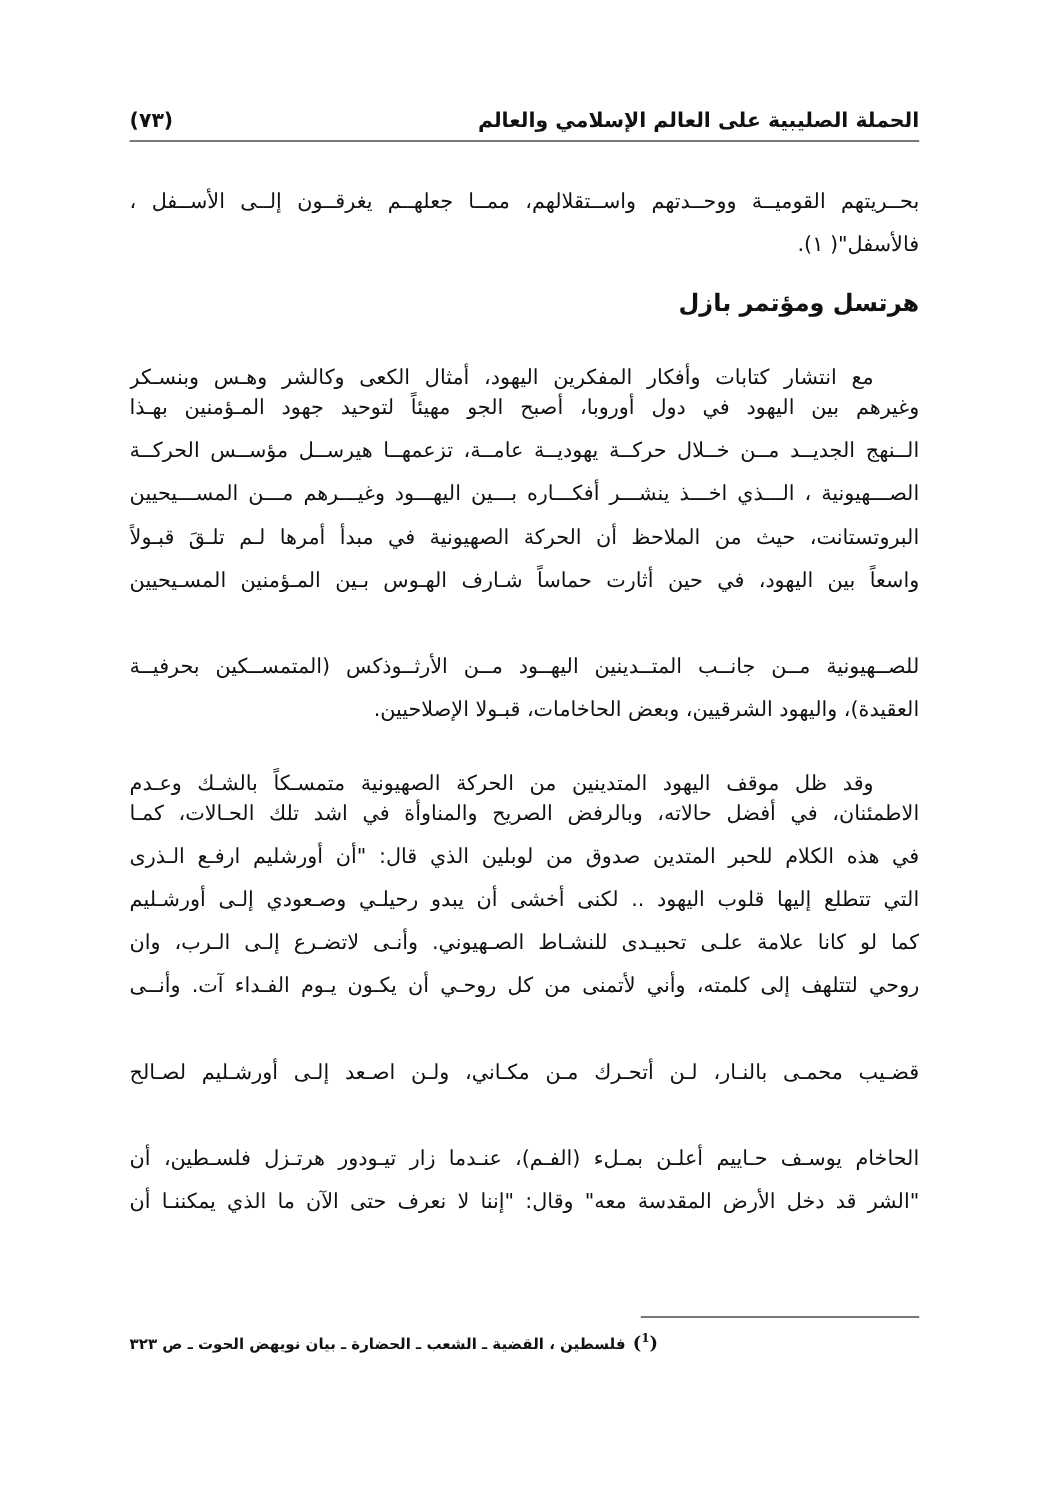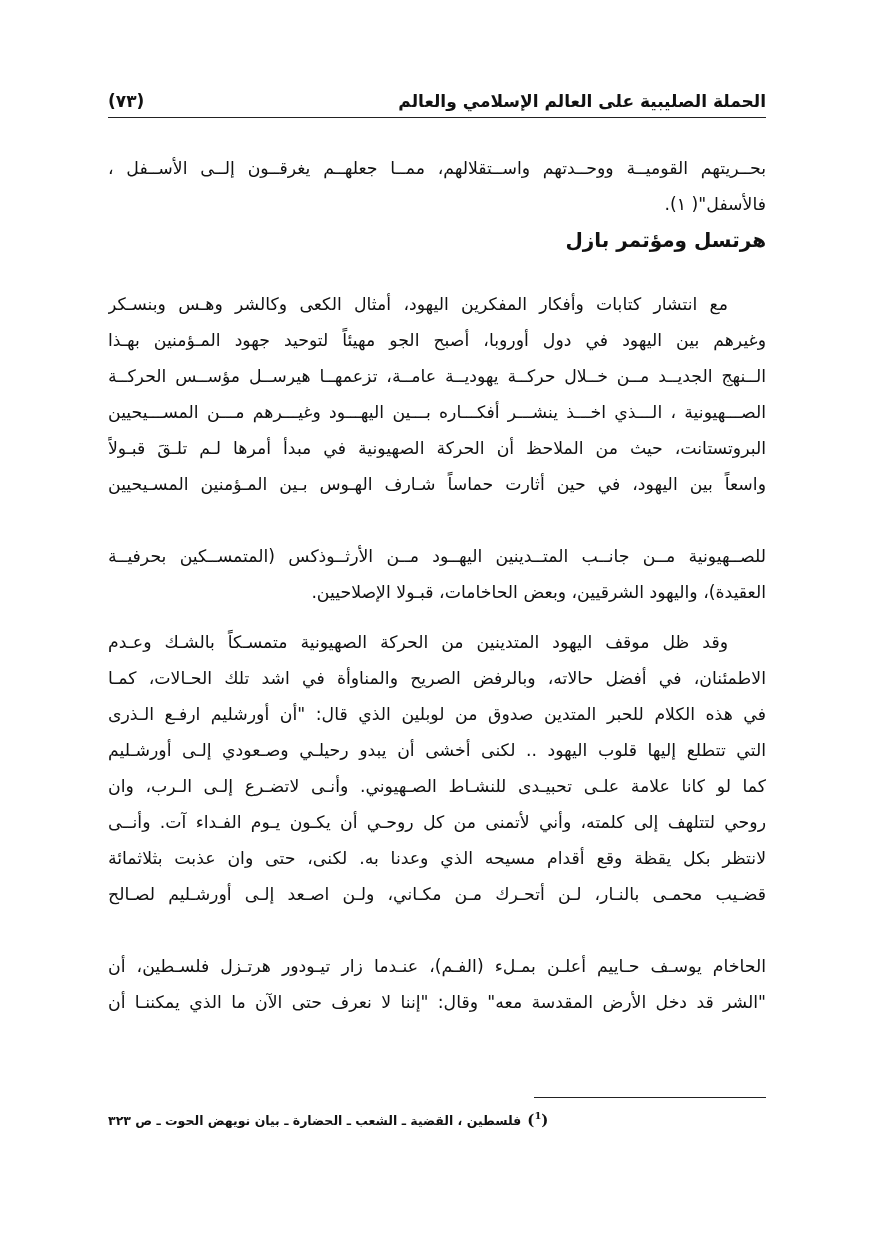--- a/index.html
+++ b/index.html
@@ -54,26 +54,27 @@
       text-align: justify;
       text-align-last: justify;
       white-space: nowrap;
       overflow: hidden;
     }
     .line.last {
       text-align-last: right;
     }
     .line.indent {
       padding-right: 38px;
+      margin-top: 11px;
     }
     .section-heading {
       position: absolute;
       left: 0;
       right: 0;
-      top: 222px;
+      top: 234px;
       height: 36px;
       line-height: 36px;
       font-size: 20px;
       font-weight: bold;
       direction: rtl;
       text-align: right;
     }
     .footnote-rule {
       position: absolute;
       top: 1097px;
@@ -127,21 +128,20 @@
   <div class="line" style="top:467px">واسعاً بين اليهود، في حين أثارت حماساً شـارف الهـوس بـين المـؤمنين المسـيحيين</div>
   <div class="line" style="top:539px">للصــهيونية مــن جانــب المتــدينين اليهــود مــن الأرثــوذكس (المتمســكين بحرفيــة</div>
   <div class="line last" style="top:575px">العقيدة)، واليهود الشرقيين، وبعض الحاخامات، قبـولا الإصلاحيين.</div>
 
   <div class="line indent" style="top:625px">وقد ظل موقف اليهود المتدينين من الحركة الصهيونية متمسـكاً بالشـك وعـدم</div>
   <div class="line" style="top:661px">الاطمئنان، في أفضل حالاته، وبالرفض الصريح والمناوأة في اشد تلك الحـالات، كمـا</div>
   <div class="line" style="top:697px">في هذه الكلام للحبر المتدين صدوق من لوبلين الذي قال: "أن أورشليم ارفـع الـذرى</div>
   <div class="line" style="top:733px">التي تتطلع إليها قلوب اليهود .. لكنى أخشى أن يبدو رحيلـي وصـعودي إلـى أورشـليم</div>
   <div class="line" style="top:769px">كما لو كانا علامة علـى تحبيـدى للنشـاط الصـهيوني. وأنـى لاتضـرع إلـى الـرب، وان</div>
   <div class="line" style="top:805px">روحي لتتلهف إلى كلمته، وأني لأتمنى من كل روحـي أن يكـون يـوم الفـداء آت. وأنــى</div>
-  <div class="line" style="top:841px">لانتظر بكل يقظة وقع أقدام مسيحه الذي وعدنا به. لكنى، حتى وان عذبت بثلاثمائة</div>
   <div class="line" style="top:877px">قضـيب محمـى بالنـار، لـن أتحـرك مـن مكـاني، ولـن اصـعد إلـى أورشـليم لصـالح</div>
   <div class="line" style="top:949px">الحاخام يوسـف حـاييم أعلـن بمـلء (الفـم)، عنـدما زار تيـودور هرتـزل فلسـطين، أن</div>
   <div class="line" style="top:985px">"الشر قد دخل الأرض المقدسة معه" وقال: "إننا لا نعرف حتى الآن ما الذي يمكننـا أن</div>
 
   <div class="footnote-rule"></div>
   <div class="footnote">
     <span class="fn-marker">(<sup>1</sup>)</span><span>فلسطين ، القضية ـ الشعب ـ الحضارة ـ بيان نويهض الحوت ـ ص ٣٢٣</span>
   </div>
 
 </div>

